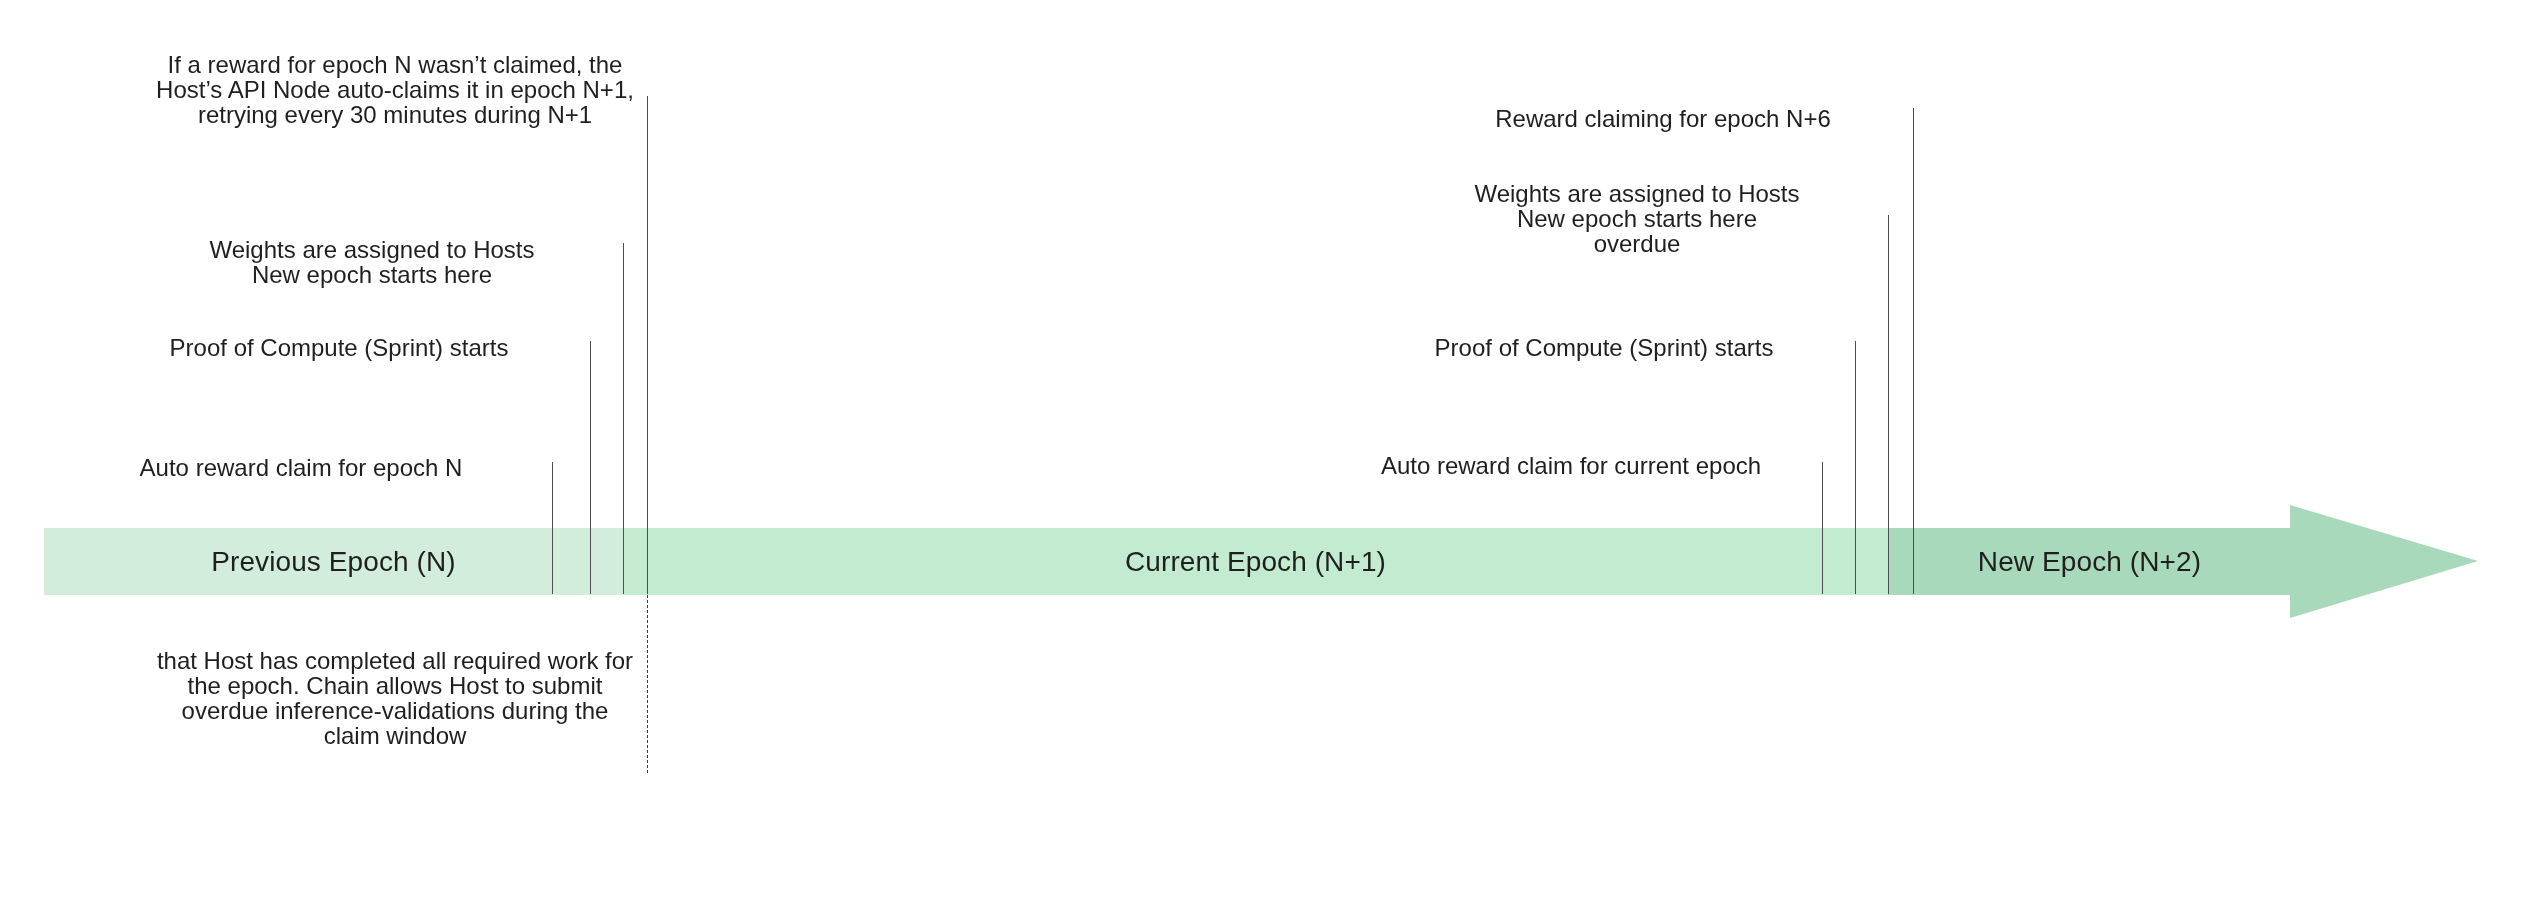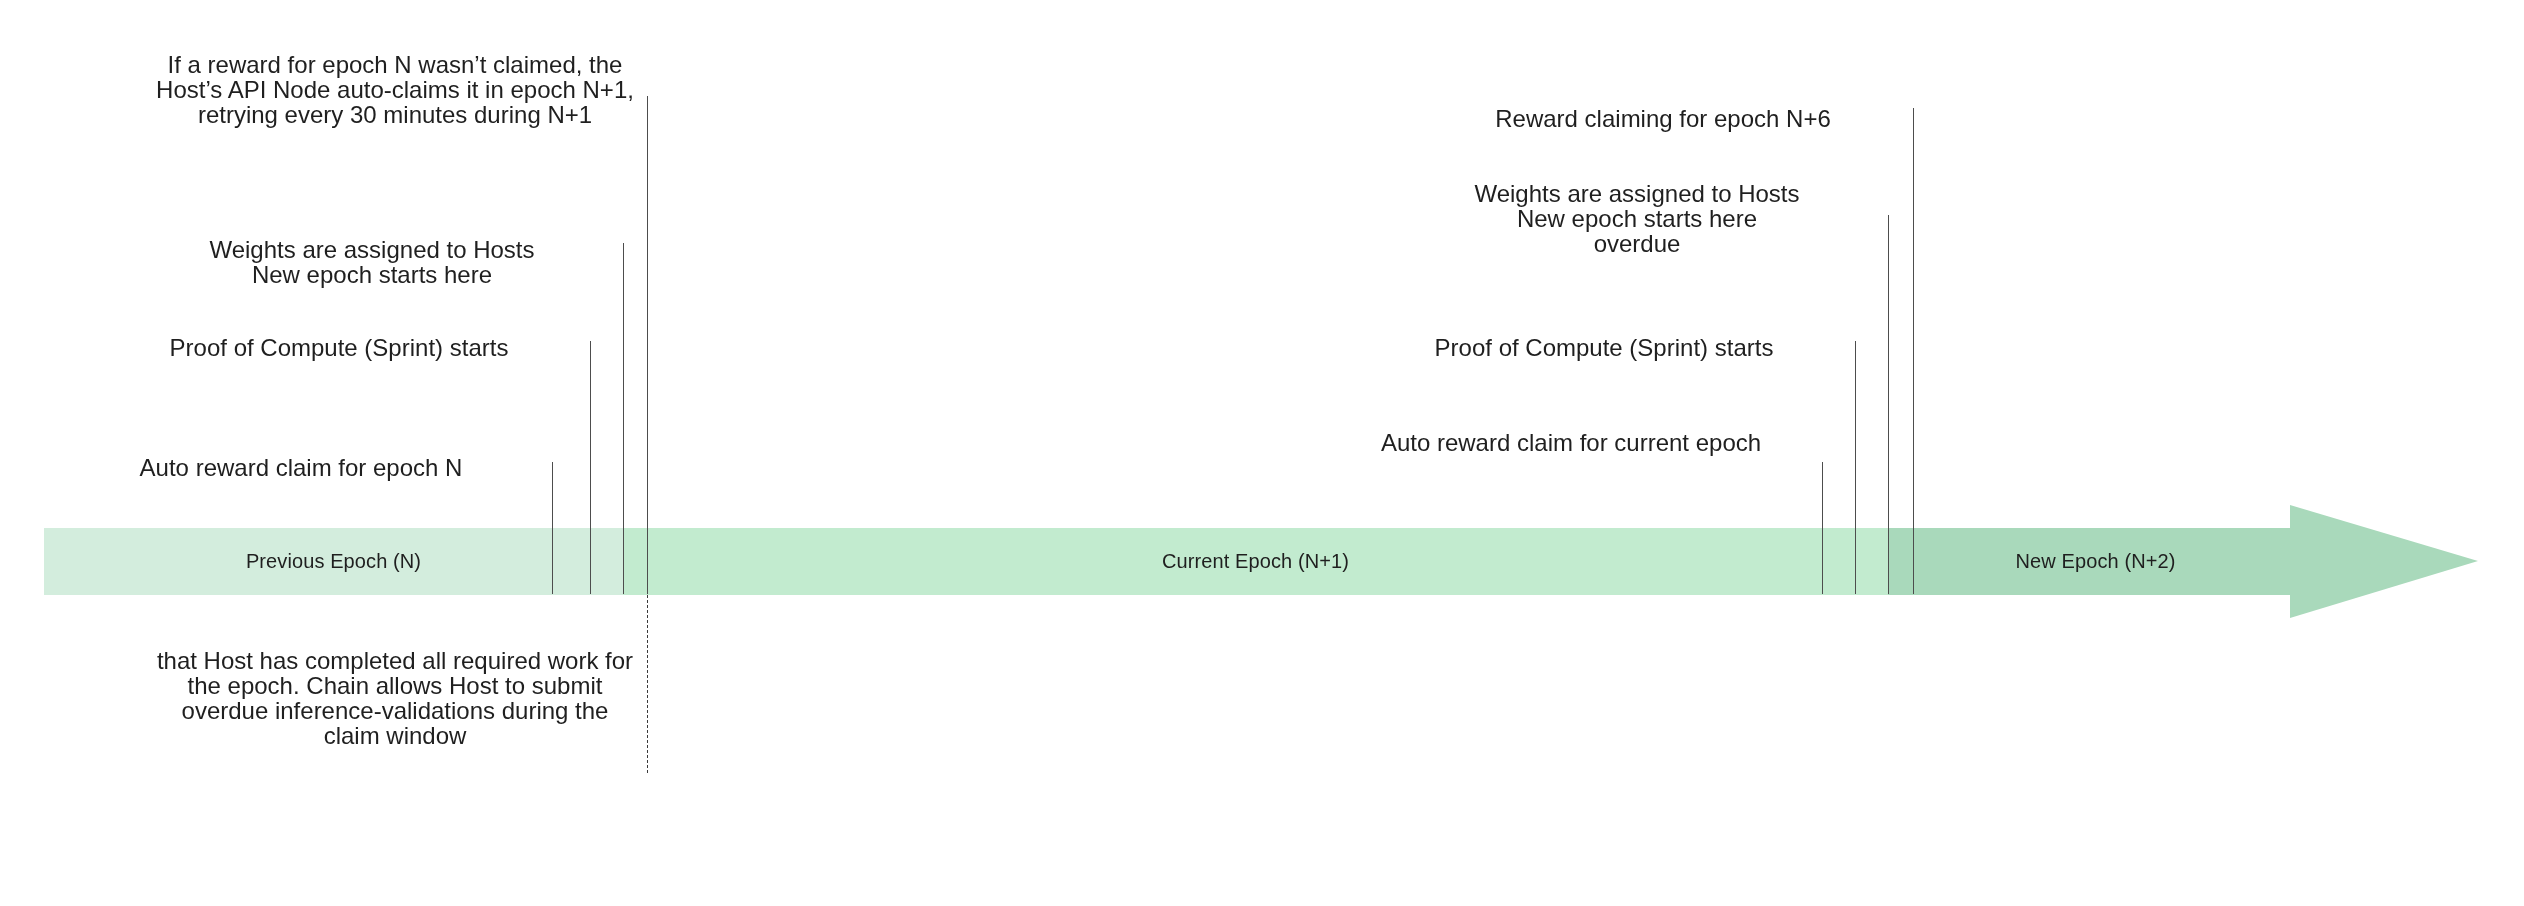--- a/index.html
+++ b/index.html
@@ -26,21 +26,21 @@
     top: 528px;
     height: 67px;
   }
   .bar-label {
     position: absolute;
     top: 528px;
     height: 67px;
     display: flex;
     align-items: center;
     justify-content: center;
-    font-size: 20px;
+    font-size: 28px;
     color: #1f1f1f;
     white-space: nowrap;
     letter-spacing: 0.1px;
   }
   .arrow-head {
     position: absolute;
     top: 505px;
     left: 2290px;
     width: 0;
     height: 0;
@@ -79,21 +79,21 @@
   <div class="bar-seg" style="left:623px; width:1265px; background:#c2ebcf;"></div>
   <div class="bar-seg" style="left:1888px; width:403px; background:#a9d9bb;"></div>
   <div class="arrow-head"></div>
 
   <div class="bar-label" style="left:44px; width:579px;">
     <span>Previous Epoch (N)</span>
   </div>
   <div class="bar-label" style="left:623px; width:1265px;">
     <span>Current Epoch (N+1)</span>
   </div>
-  <div class="bar-label" style="left:1888px; width:403px;padding-left:6px;">
+  <div class="bar-label" style="left:1888px; width:403px;">
     <span>New Epoch (N+2)</span>
   </div>
 
   <div class="leader" style="left:552px; top:462px; height:132px;"></div>
   <div class="leader" style="left:590px; top:341px; height:253px;"></div>
   <div class="leader" style="left:623px; top:243px; height:351px;"></div>
   <div class="leader" style="left:647px; top:96px; height:498px;"></div>
   <div class="leader dashed" style="left:647px; top:595px; height:178px;"></div>
 
   <div class="leader" style="left:1822px; top:462px; height:132px;"></div>
@@ -120,21 +120,21 @@
     <div>retrying every 30 minutes during N+1</div>
   </div>
 
   <div class="note" style="left:146px; top:648px; width:498px;">
     <div>that Host has completed all required work for</div>
     <div>the epoch. Chain allows Host to submit</div>
     <div>overdue inference-validations during the</div>
     <div>claim window</div>
   </div>
 
-  <div class="note" style="left:1322px; top:430px; width:498px;">
+  <div class="note" style="left:1322px; top:453px; width:498px;">
     <div>Auto reward claim for current epoch</div>
   </div>
 
   <div class="note" style="left:1355px; top:335px; width:498px;">
     <div>Proof of Compute (Sprint) starts</div>
   </div>
 
   <div class="note" style="left:1388px; top:181px; width:498px;">
     <div>Weights are assigned to Hosts</div>
     <div>New epoch starts here</div>

